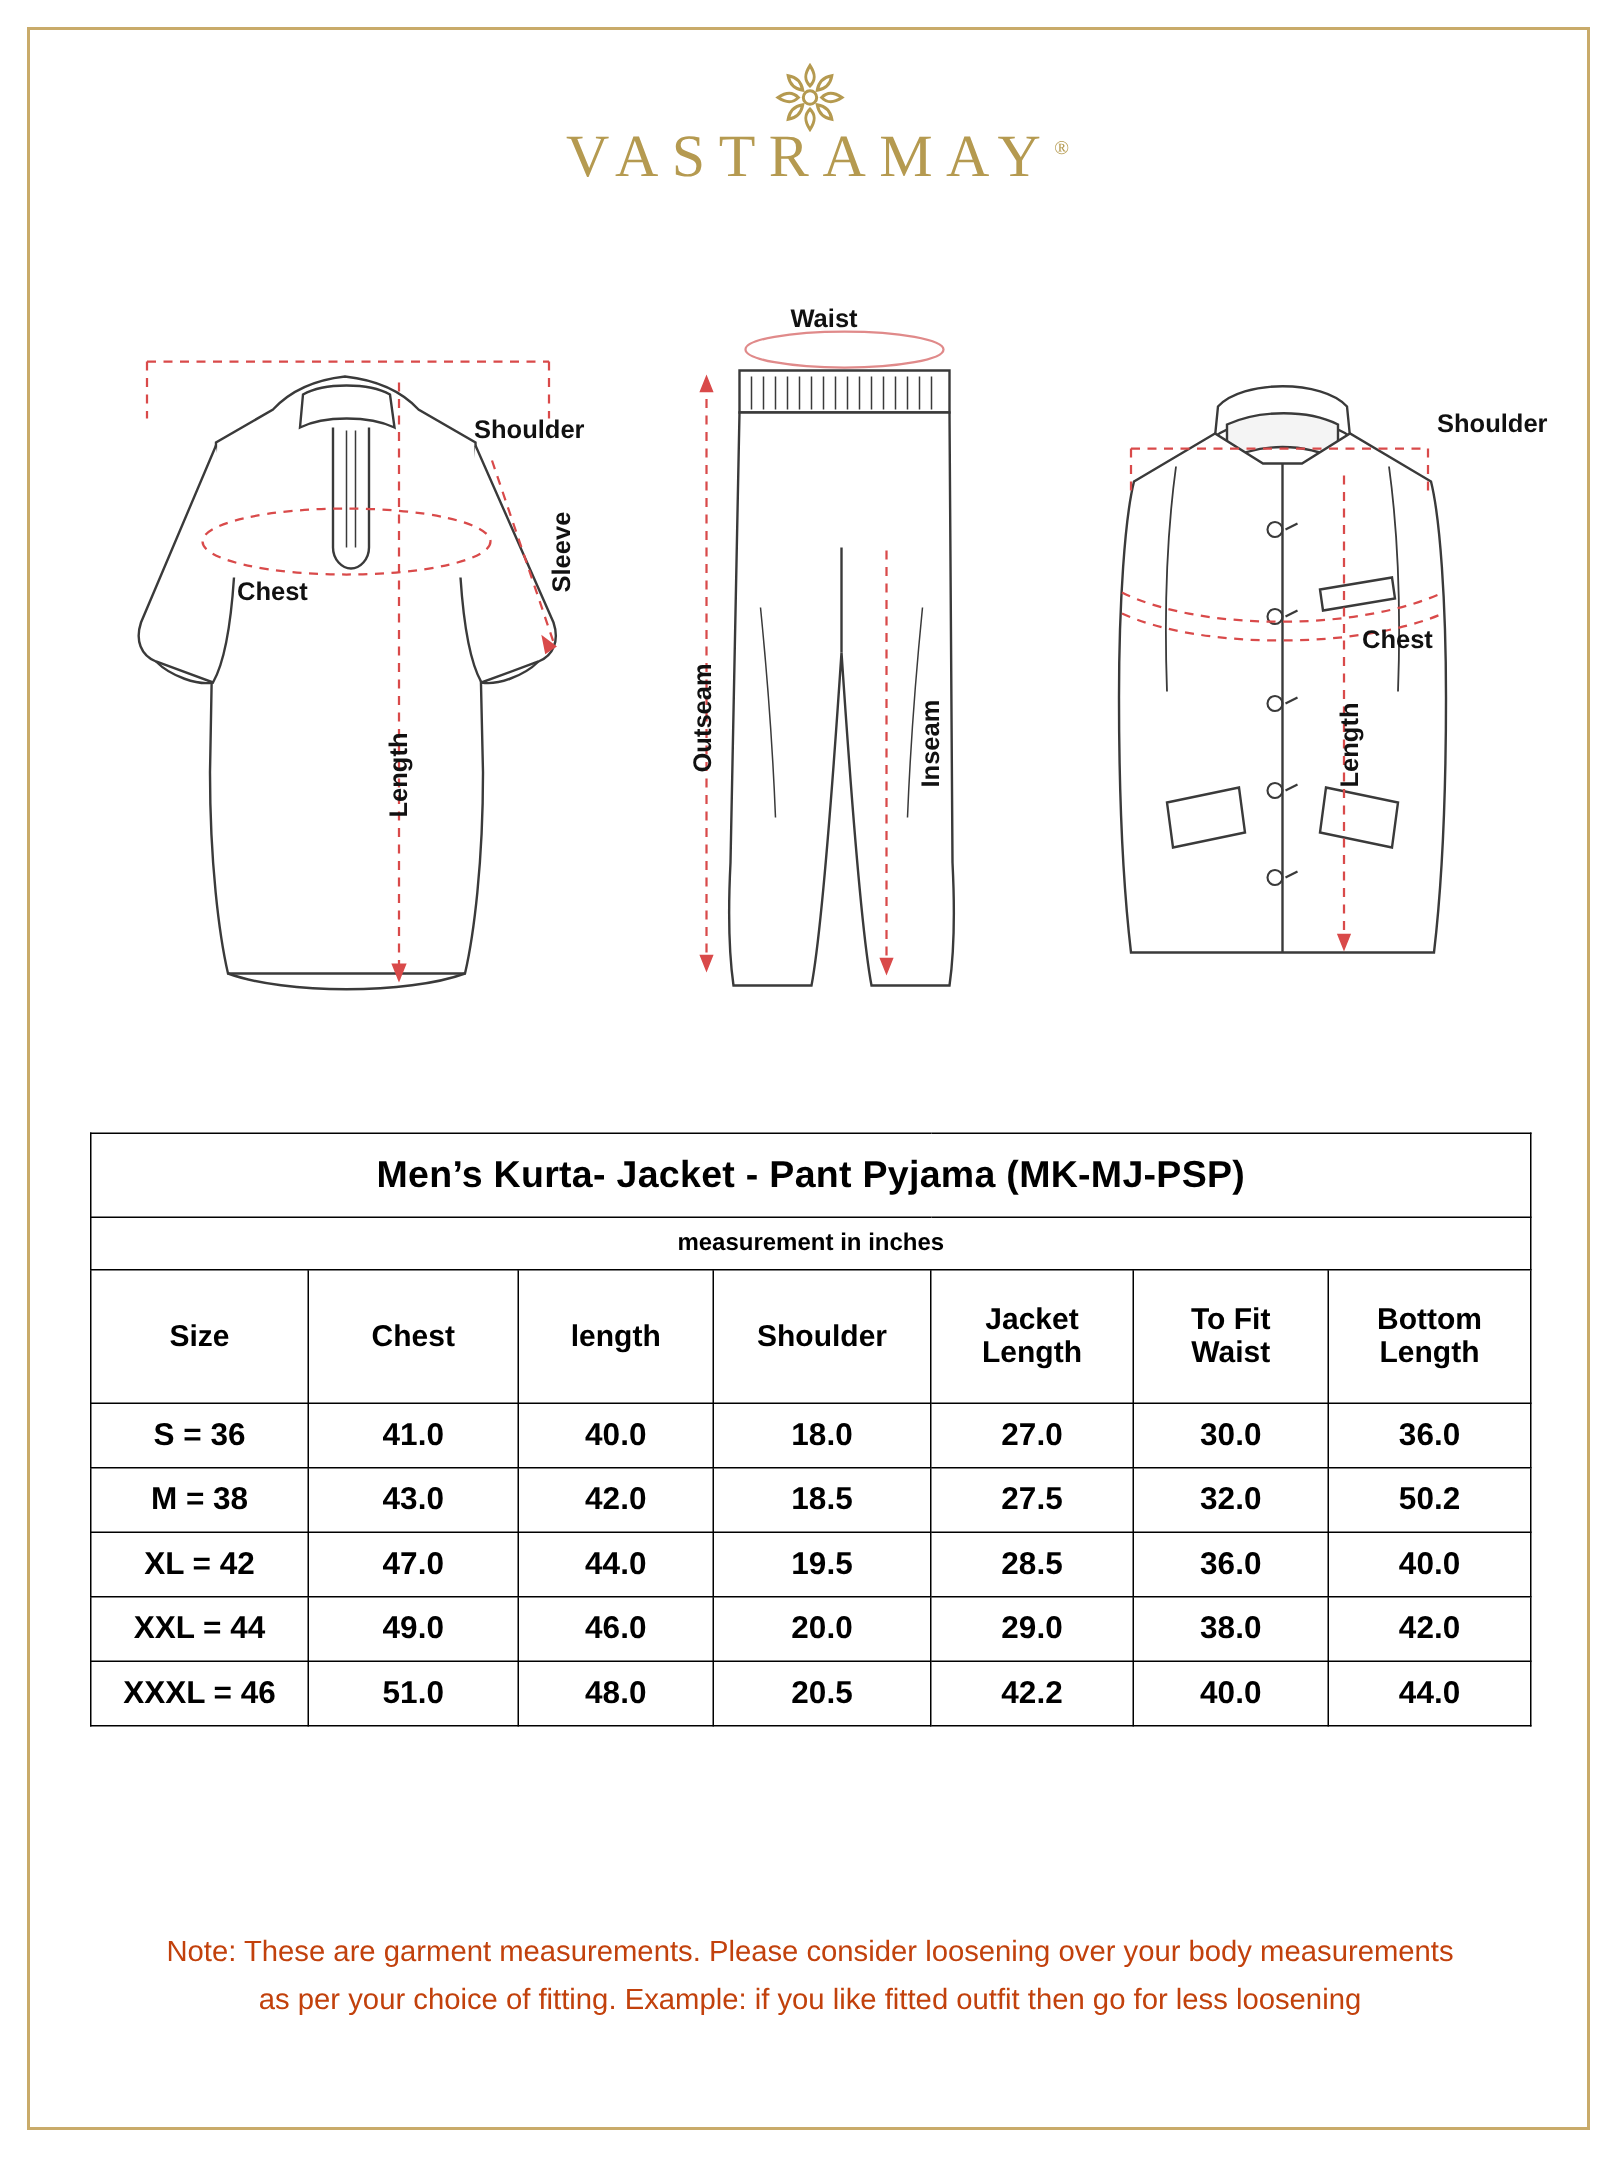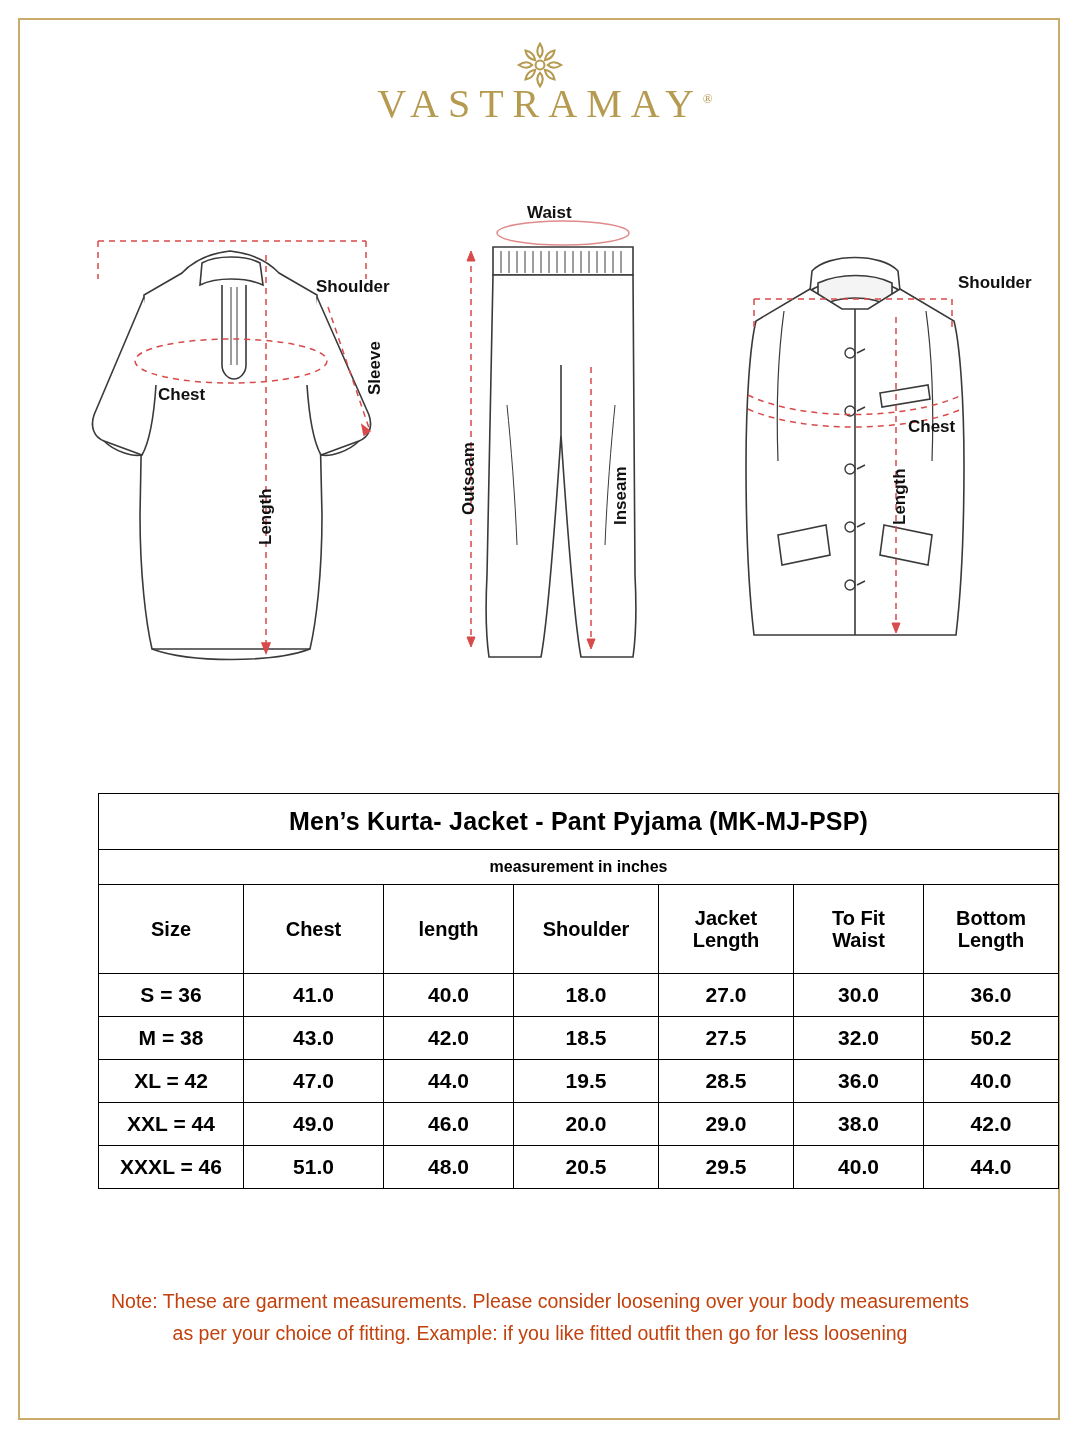--- a/index.html
+++ b/index.html
@@ -82,23 +82,22 @@
   }
   .fig-label.vert {
     transform: rotate(-90deg);
     transform-origin: left top;
   }
 
   
   .table-wrap {
     position: absolute;
     left: 60px;
-    top: 793px;
+    top: 755px;
     width: 960px;
-    margin-left: 38px;
   }
   table.size-table {
     border-collapse: collapse;
     width: 960px;
     table-layout: fixed;
   }
   table.size-table th, table.size-table td {
     border: 1.5px solid #000;
     text-align: center;
     font-weight: bold;
@@ -408,21 +407,21 @@
           <td>20.0</td>
           <td>29.0</td>
           <td>38.0</td>
           <td>42.0</td>
         </tr>
         <tr class="body-row">
           <td class="size-cell">XXXL = 46</td>
           <td>51.0</td>
           <td>48.0</td>
           <td>20.5</td>
-          <td>29.5</td>
+          <td>42.2</td>
           <td>40.0</td>
           <td>44.0</td>
         </tr>
       </tbody>
     </table>
   </div>
 
   <div class="note">
     <span>Note: These are garment measurements. Please consider loosening over your body measurements</span>
     <span class="l2">as per your choice of fitting. Example: if you like fitted outfit then go for less loosening</span>

